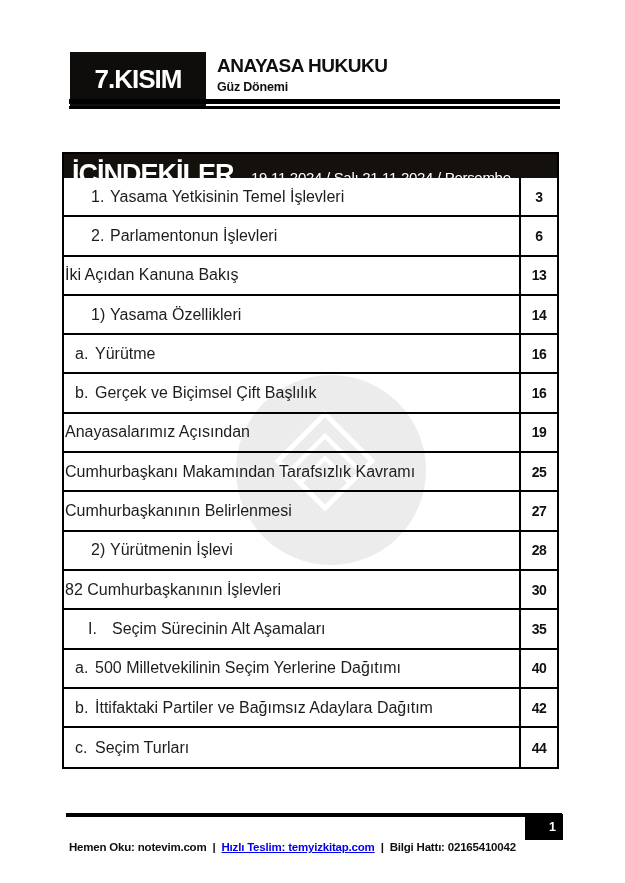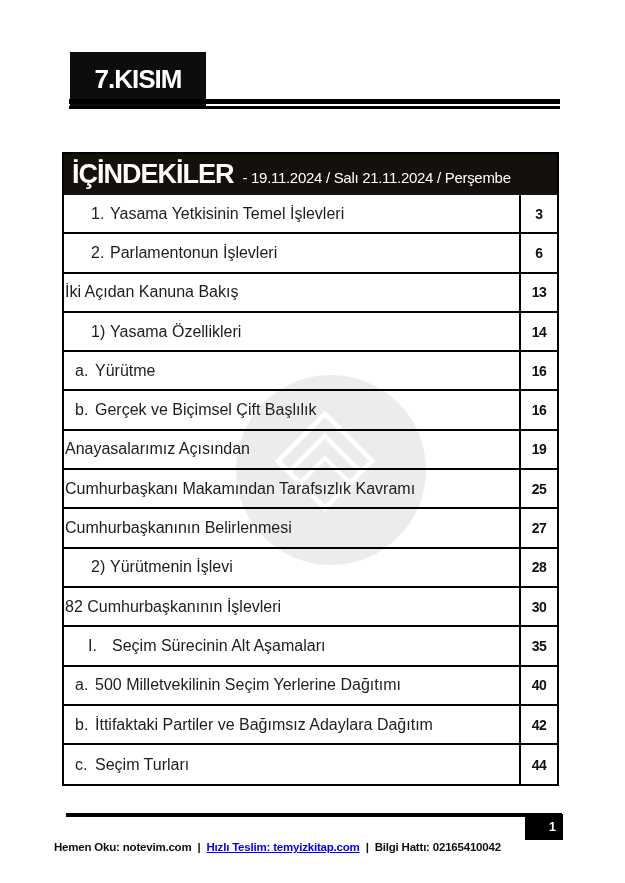--- a/index.html
+++ b/index.html
@@ -25,21 +25,21 @@
     border-top:5px solid #000;border-bottom:3px solid #000;box-sizing:border-box;
   }
   
   .watermark{position:absolute;left:236px;top:375px;width:190px;height:190px;z-index:0;}
   
   .toc{
     position:absolute;left:62px;top:152px;width:497px;
     border:2px solid #000;box-sizing:border-box;z-index:1;background:transparent;
   }
   .toc-bar{
-    height:41px;background:#14100c;color:#fff;
+    height:24px;background:#14100c;color:#fff;
     display:flex;align-items:baseline;padding-left:8px;box-sizing:border-box;
   }
   .toc-title{font-size:27px;font-weight:bold;letter-spacing:-1px;line-height:41px;}
   .toc-dates{font-size:15px;font-weight:normal;letter-spacing:-0.3px;margin-left:9px;}
   .toc-row{
     display:flex;height:39.3px;border-bottom:2px solid #000;box-sizing:border-box;
     background:transparent;
   }
   .toc-row:last-child{border-bottom:none;}
   .cell-title{
@@ -60,33 +60,37 @@
     font-size:14px;font-weight:bold;letter-spacing:-0.5px;color:#111;
   }
   
   .footer-rule{position:absolute;left:66px;top:813px;width:496px;height:4px;background:#000;}
   .page-badge{
     position:absolute;left:525px;top:814px;width:38px;height:26px;background:#000;
     color:#fff;font-size:12.5px;font-weight:bold;line-height:26px;
     text-align:right;padding-right:7px;box-sizing:border-box;
   }
   .footer-text{
-    position:absolute;left:54px;top:841px;
+    position:absolute;left:69px;top:841px;
     font-size:11.5px;font-weight:bold;letter-spacing:-0.2px;color:#0f0f0f;white-space:nowrap;
   }
   .footer-text .sep{margin:0 6px;}
   .footer-link{text-decoration:underline;cursor:pointer;}
 </style>
 </head>
 <body>
 
 <div class="page">
 
   <div class="part-badge">
     <span>7.KISIM</span>
+  </div>
+  <div class="course-block">
+    <div class="course-title">ANAYASA HUKUKU</div>
+    <div class="term-label">Güz Dönemi</div>
   </div>
   <div class="double-rule"></div>
 
   <div class="watermark">
     <svg width="190" height="190" viewBox="0 0 190 190" xmlns="http://www.w3.org/2000/svg">
       <circle cx="95" cy="95" r="95" fill="#ececec"></circle>
       <path d="M 42 86 L 89 39 L 136 86 L 89 133 Z" fill="none" stroke="#ffffff" stroke-width="5"></path>
       <path d="M 53 97 L 89 61 L 125 97 L 89 133 Z" fill="none" stroke="#ffffff" stroke-width="4.5"></path>
       <path d="M 64 108 L 89 83 L 114 108 L 89 133 Z" fill="none" stroke="#ffffff" stroke-width="4"></path>
     </svg>

